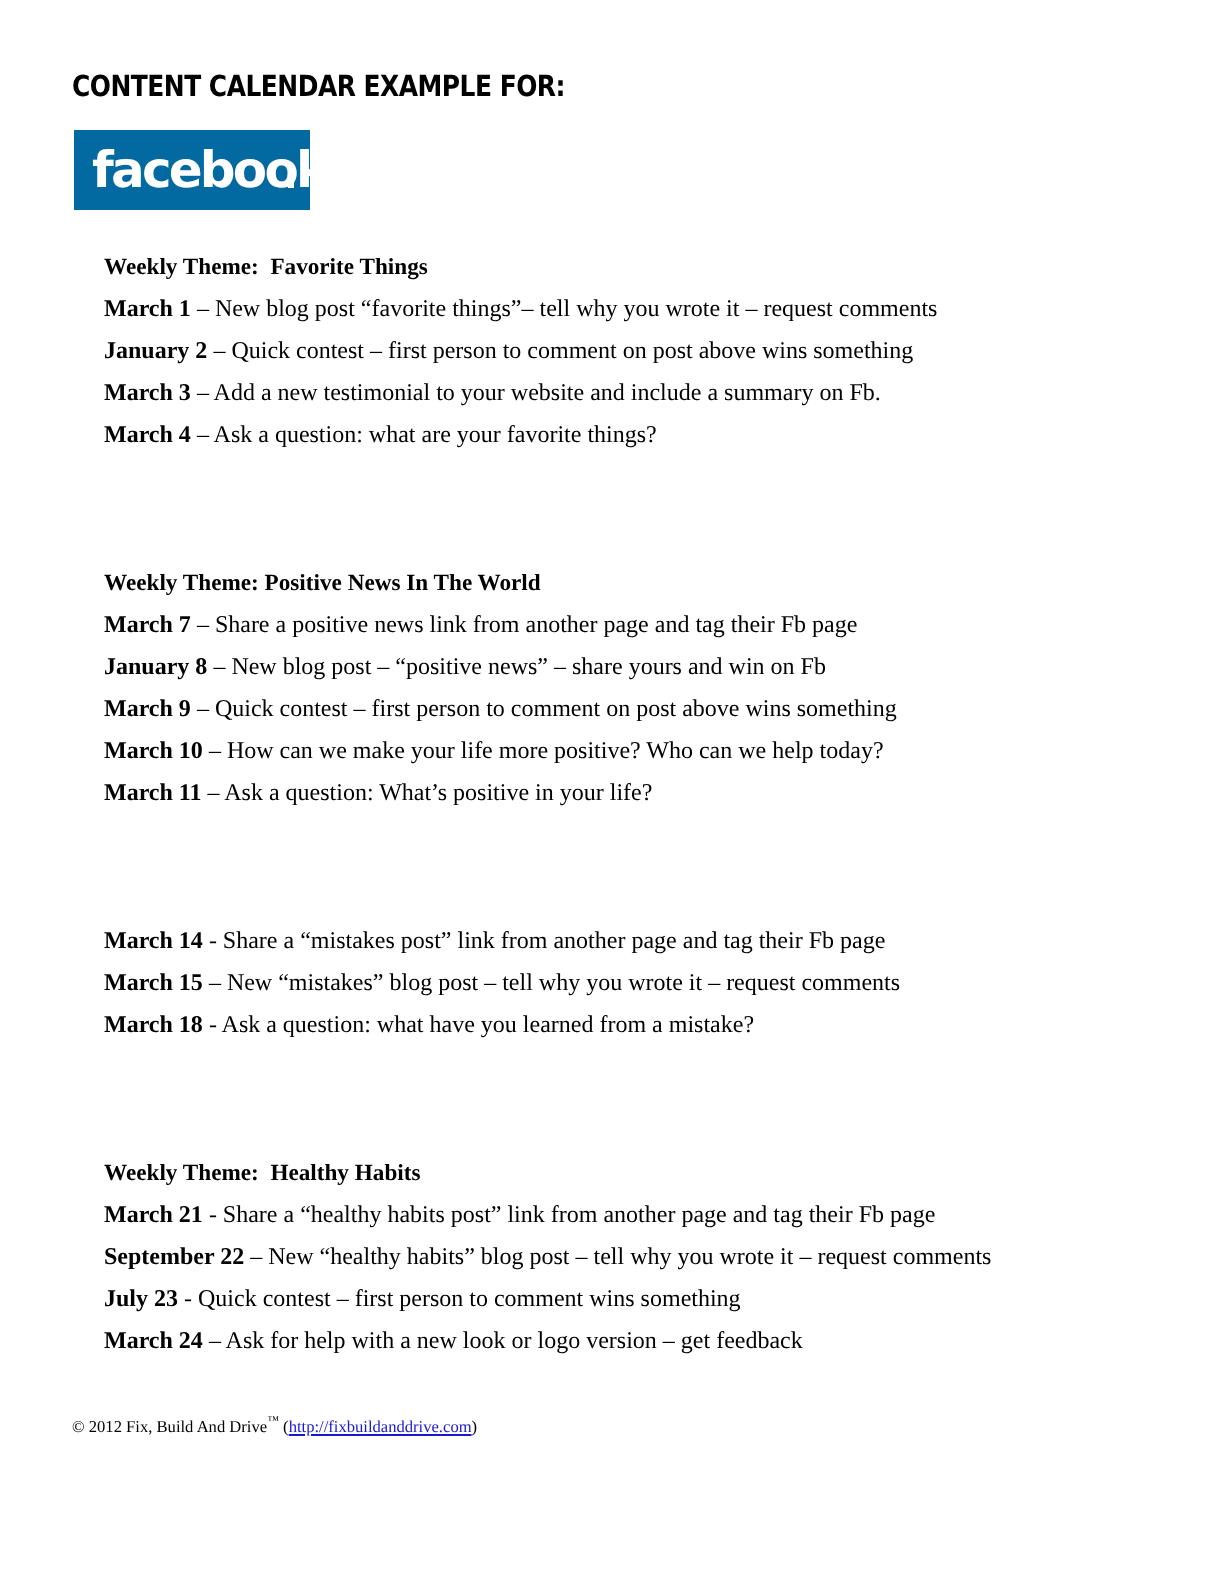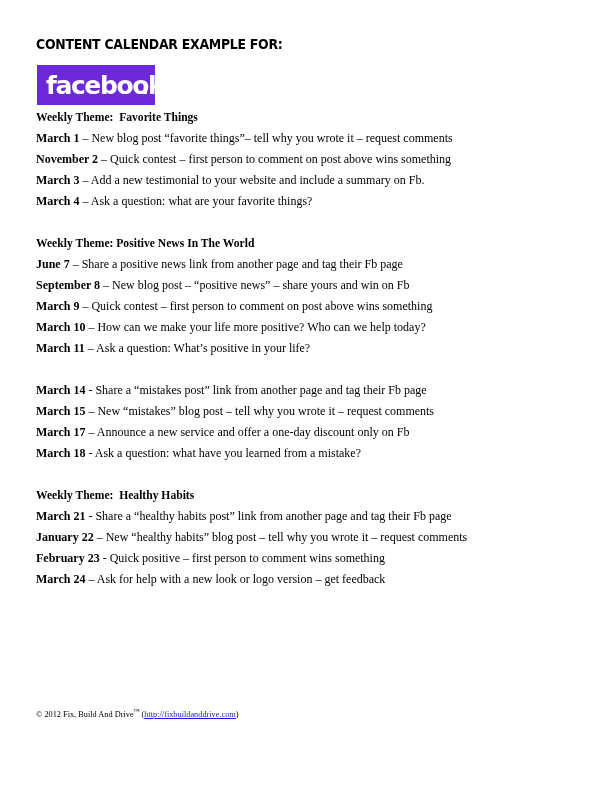--- a/index.html
+++ b/index.html
@@ -45,21 +45,21 @@
   
   .logo-wrap {
     margin: 0 0 0 1px;
     padding: 0;
     height: 42px;
   }
   .fb-logo {
     display: inline-block;
     width: 118px;
     height: 40px;
-    background: #6d28d9;
+    background: #0369a1;
     position: relative;
     border: 0;
     vertical-align: top;
   }
   .fb-logo .fb-word {
     position: absolute;
     left: 9px;
     top: 50%;
     transform: translateY(-50%);
     font-family: "DejaVu Sans", sans-serif;
@@ -73,21 +73,21 @@
   .fb-logo .fb-dot {
     position: absolute;
     right: 8px;
     bottom: 11px;
     width: 3px;
     height: 3px;
     background: #ffffff;
   }
   
   .cal-section {
-    margin: 0;
+    margin: 16px;
     padding: 0;
   }
   .section-spacer {
     height: 21px;
   }
   .theme-header {
     font-family: "Liberation Serif", serif;
     font-weight: bold;
     font-size: 11.6px;
     line-height: 21px;
@@ -139,46 +139,45 @@
       <div class="fb-logo">
         <span class="fb-word">facebook</span>
         <span class="fb-dot"></span>
       </div>
     </div>
 
     <div id="sections-host">
         <div class="cal-section">
           <div class="theme-header">Weekly Theme:  Favorite Things</div>
           <div class="entry"><span class="entry-date">March 1</span><span class="entry-text"> – New blog post “favorite things”– tell why you wrote it – request comments</span></div>
-          <div class="entry"><span class="entry-date">November 2</span><span class="entry-text"> – Quick contest – first person to comment on post above wins something</span></div>
+          <div class="entry"><span class="entry-date">January 2</span><span class="entry-text"> – Quick contest – first person to comment on post above wins something</span></div>
           <div class="entry"><span class="entry-date">March 3</span><span class="entry-text"> – Add a new testimonial to your website and include a summary on Fb.</span></div>
           <div class="entry"><span class="entry-date">March 4</span><span class="entry-text"> – Ask a question: what are your favorite things?</span></div>
         </div>
         <div class="section-spacer"></div>
         <div class="cal-section">
           <div class="theme-header">Weekly Theme: Positive News In The World</div>
-          <div class="entry"><span class="entry-date">June 7</span><span class="entry-text"> – Share a positive news link from another page and tag their Fb page</span></div>
-          <div class="entry"><span class="entry-date">September 8</span><span class="entry-text"> – New blog post – “positive news” – share yours and win on Fb</span></div>
+          <div class="entry"><span class="entry-date">March 7</span><span class="entry-text"> – Share a positive news link from another page and tag their Fb page</span></div>
+          <div class="entry"><span class="entry-date">January 8</span><span class="entry-text"> – New blog post – “positive news” – share yours and win on Fb</span></div>
           <div class="entry"><span class="entry-date">March 9</span><span class="entry-text"> – Quick contest – first person to comment on post above wins something</span></div>
           <div class="entry"><span class="entry-date">March 10</span><span class="entry-text"> – How can we make your life more positive? Who can we help today?</span></div>
           <div class="entry"><span class="entry-date">March 11</span><span class="entry-text"> – Ask a question: What’s positive in your life?</span></div>
         </div>
         <div class="section-spacer"></div>
         <div class="cal-section">
           <div class="entry"><span class="entry-date">March 14</span><span class="entry-text"> - Share a “mistakes post” link from another page and tag their Fb page</span></div>
           <div class="entry"><span class="entry-date">March 15</span><span class="entry-text"> – New “mistakes” blog post – tell why you wrote it – request comments</span></div>
-          <div class="entry"><span class="entry-date">March 17</span><span class="entry-text"> – Announce a new service and offer a one-day discount only on Fb</span></div>
           <div class="entry"><span class="entry-date">March 18</span><span class="entry-text"> - Ask a question: what have you learned from a mistake?</span></div>
         </div>
         <div class="section-spacer"></div>
         <div class="cal-section">
           <div class="theme-header">Weekly Theme:  Healthy Habits</div>
           <div class="entry"><span class="entry-date">March 21</span><span class="entry-text"> - Share a “healthy habits post” link from another page and tag their Fb page</span></div>
-          <div class="entry"><span class="entry-date">January 22</span><span class="entry-text"> – New “healthy habits” blog post – tell why you wrote it – request comments</span></div>
-          <div class="entry"><span class="entry-date">February 23</span><span class="entry-text"> - Quick positive – first person to comment wins something</span></div>
+          <div class="entry"><span class="entry-date">September 22</span><span class="entry-text"> – New “healthy habits” blog post – tell why you wrote it – request comments</span></div>
+          <div class="entry"><span class="entry-date">July 23</span><span class="entry-text"> - Quick contest – first person to comment wins something</span></div>
           <div class="entry"><span class="entry-date">March 24</span><span class="entry-text"> – Ask for help with a new look or logo version – get feedback</span></div>
         </div>
       </div>
 
   </div>
 
   <div class="footer"><span>© 2012 Fix, Build And Drive</span><span class="tm">™</span><span> (</span><a href="#">http://fixbuildanddrive.com</a><span>)</span></div>
 
 </div>
 

